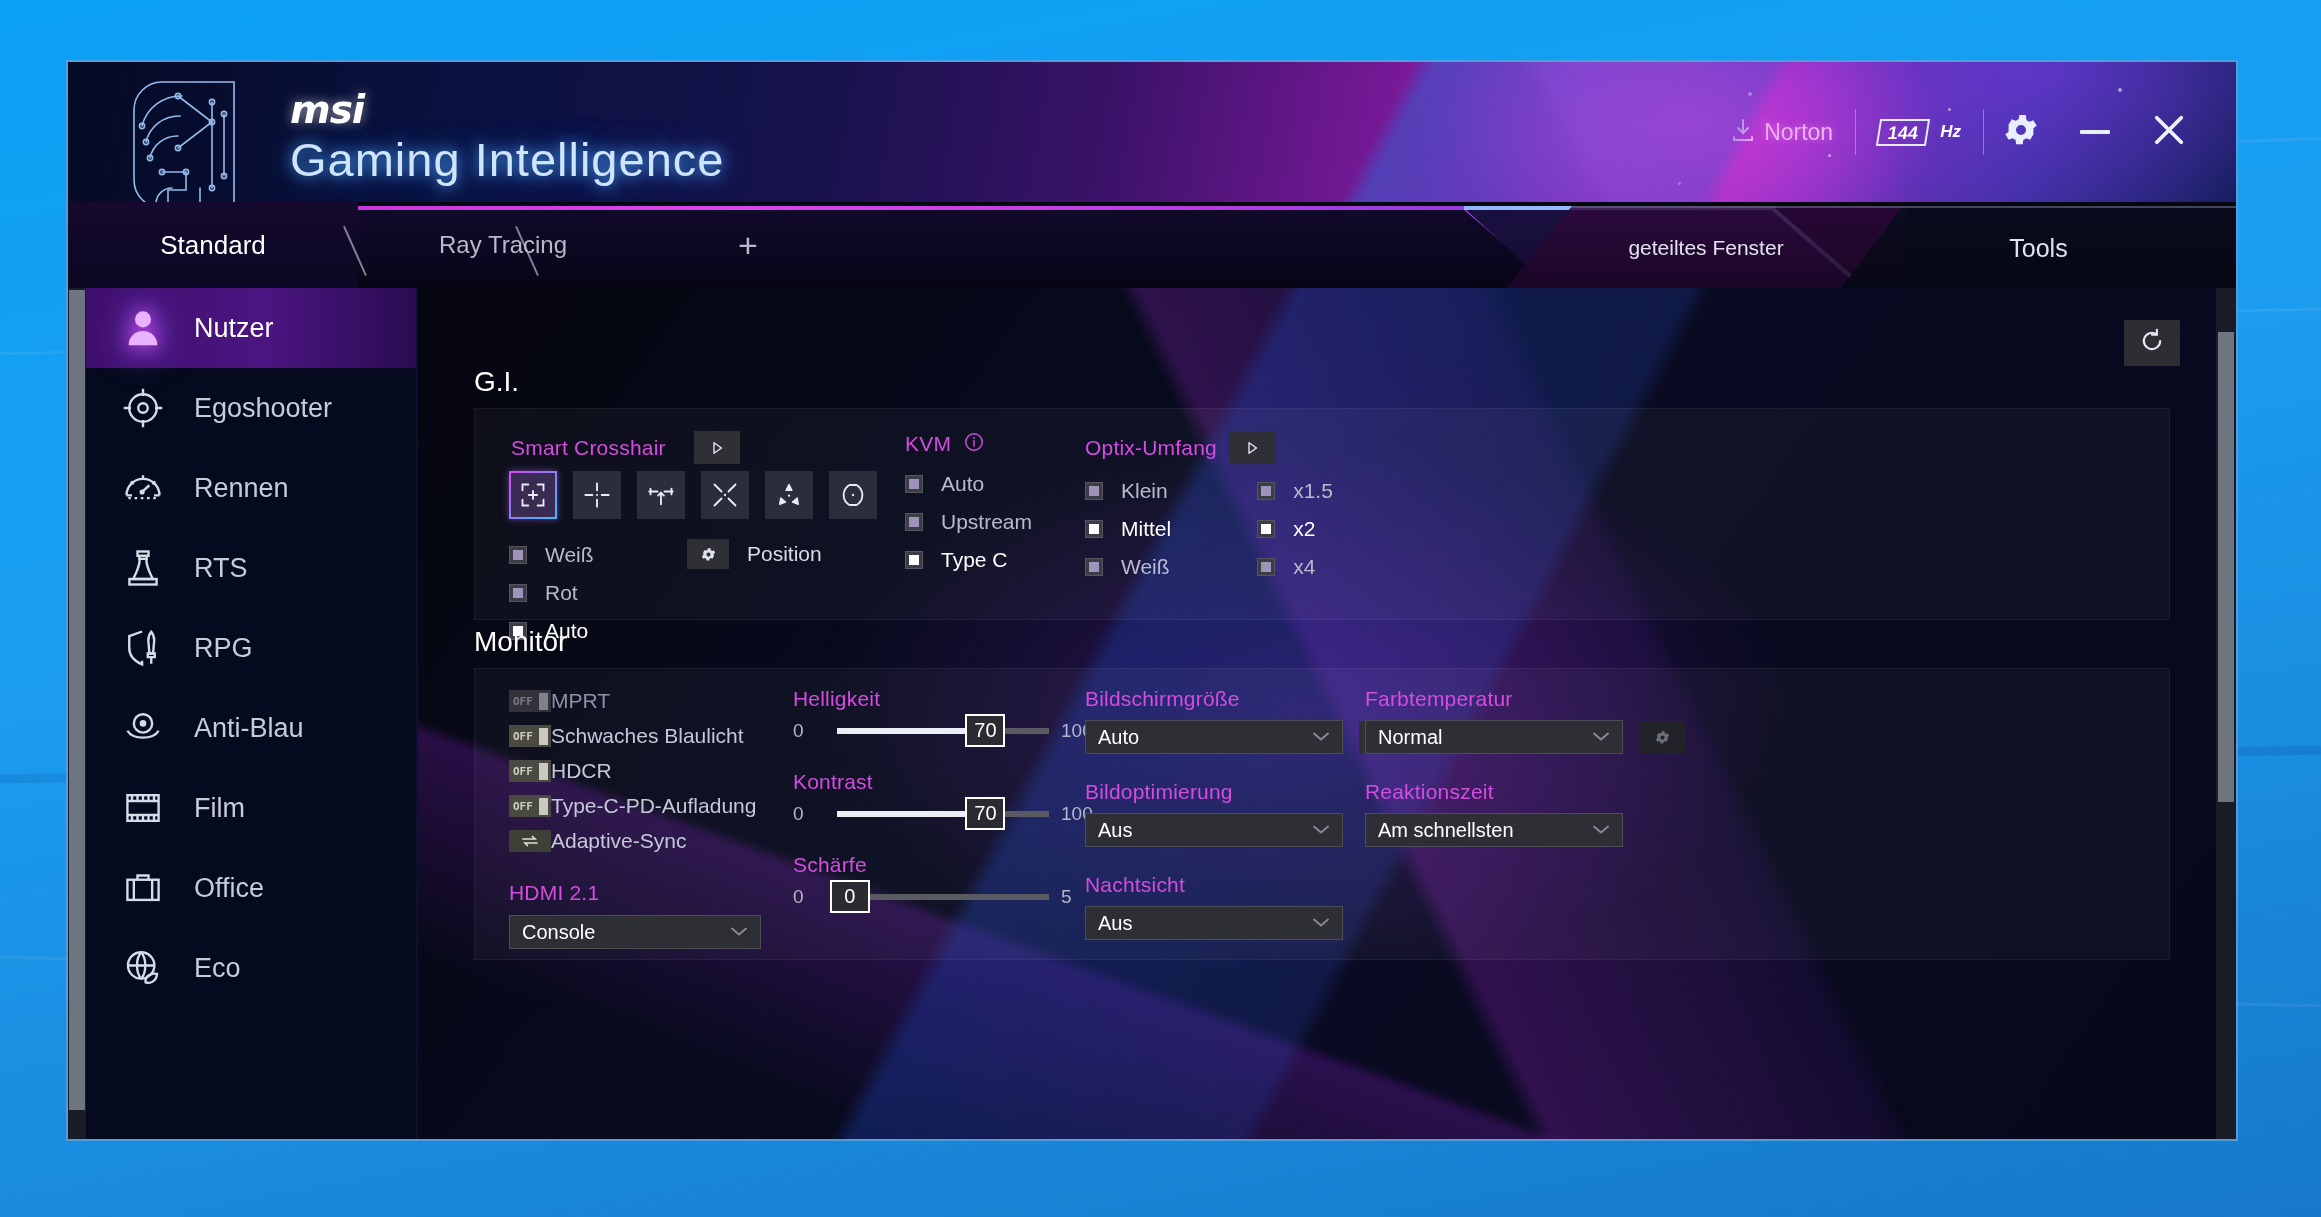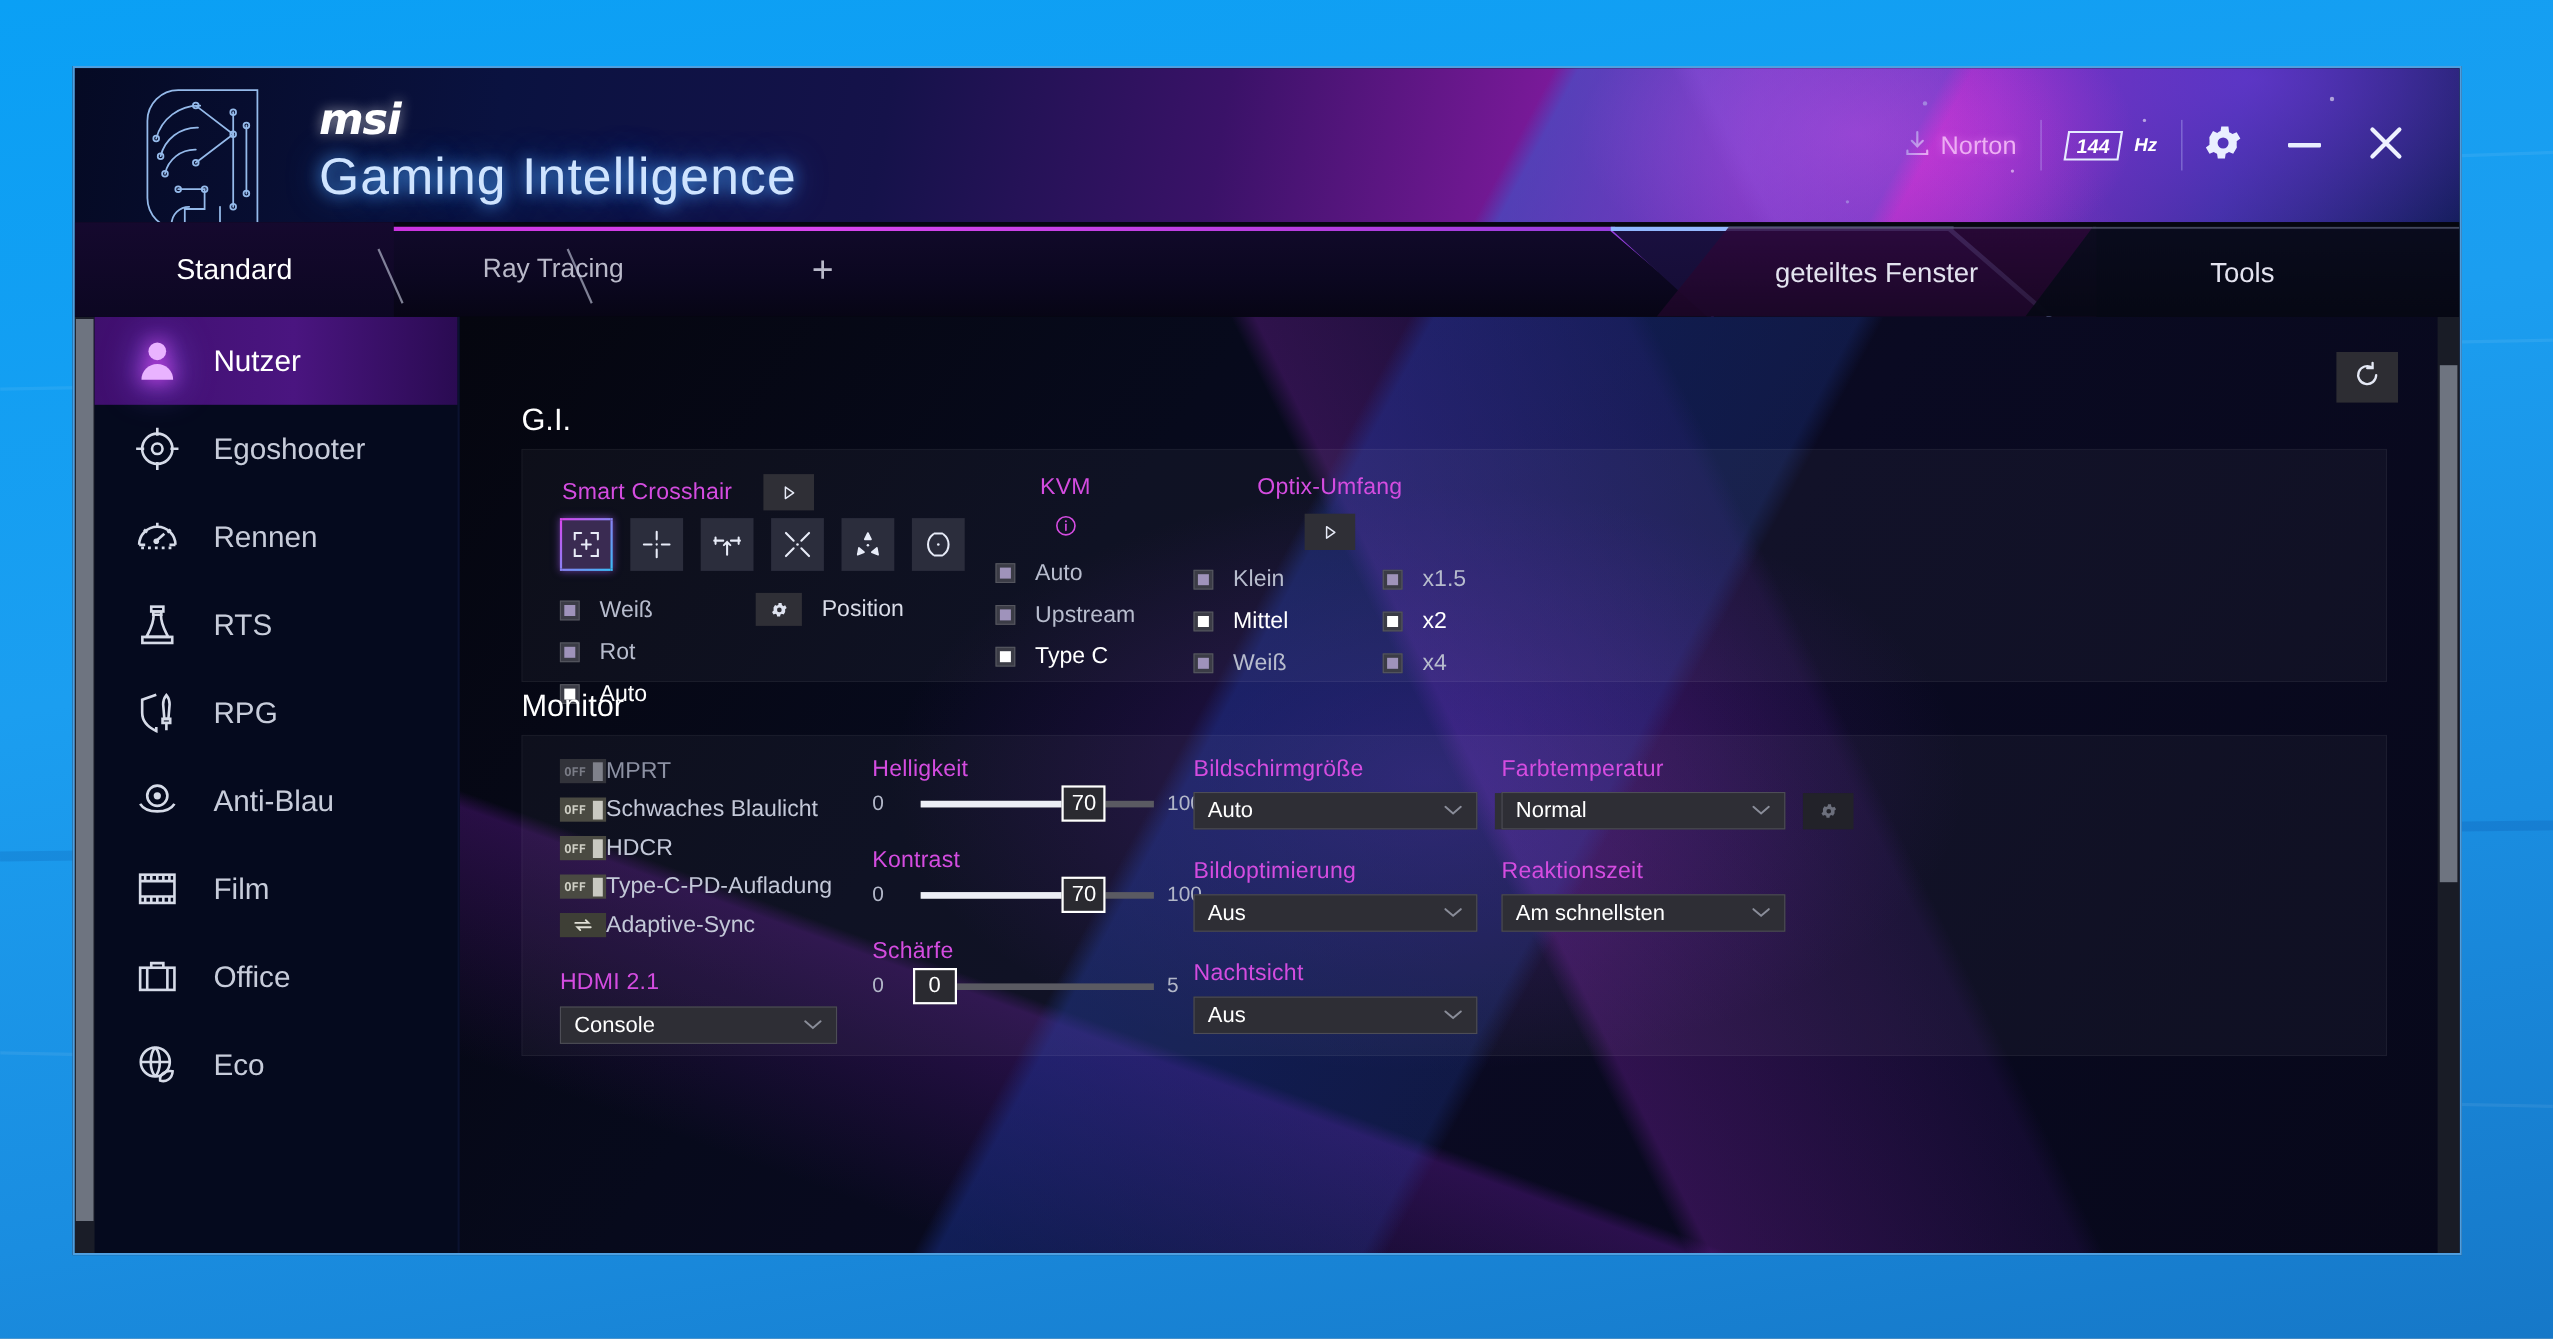--- a/index.html
+++ b/index.html
@@ -88,21 +88,21 @@
   }
   #tab-raytracing { left: 310px; width: 250px; color:#b9b9c9; font-size:24px; }
   #tab-add { left: 620px; width: 120px; color:#b9b9c9; font-size:34px; }
   .tab-slash { position:absolute; top: 22px; width: 2px; height: 54px; background: rgba(190,195,215,.65); transform: rotate(-24deg); }
   #slash1 { left: 286px; }
   #slash2 { left: 458px; }
 
   #tab-right-group { position:absolute; right:0; top:0; height:86px; }
   #tab-geteiltes {
     position:absolute; right: 330px; top: 4px; width: 400px; height: 82px;
-    color:#e3e3ef; font-size:25px; display:flex; align-items:center; justify-content:center;
+    color:#e3e3ef; font-size:21px; display:flex; align-items:center; justify-content:center;
     background: linear-gradient(180deg, rgba(45,8,60,.85) 0%, rgba(28,6,38,.9) 100%);
     clip-path: polygon(66px 0, 400px 0, 400px 82px, 0 82px);
     border-top: 2px solid rgba(180,190,230,.35);
   }
   #tab-tools {
     position:absolute; right: 0; top: 4px; width: 395px; height: 82px;
     color:#e3e3ef; font-size:25px; display:flex; align-items:center; justify-content:center;
     background: linear-gradient(180deg, rgba(10,12,30,.92) 0%, rgba(6,8,20,.95) 100%);
     clip-path: polygon(62px 0, 395px 0, 395px 82px, 0 82px);
     border-top: 2px solid rgba(180,190,230,.35);
@@ -192,21 +192,21 @@
   .cbx.checked .inner { background:#ffffff; }
   .cbx-label { margin-left: 18px; font-size:21px; color:#b7bccd; white-space:nowrap;}
   .cbx-row.checked .cbx-label { color:#ffffff; }
 
   #position-row { position:absolute; left: 212px; top: 130px; display:flex; align-items:center; gap: 18px; }
   .gear-btn { width:42px; height:30px; background:#2f2f36; display:flex; align-items:center; justify-content:center; cursor:default; }
   #position-label { color:#d9dce8; font-size:21px; }
 
   #kvm-block { position:absolute; left: 430px; top: 22px; }
   #optix-block { position:absolute; left: 610px; top: 22px; }
-  .blk-head { display:flex; align-items:center; gap:12px; margin-bottom: 13px; flex-direction: column; }
+  .blk-head { display:flex; align-items:center; gap:12px; margin-bottom: 13px; }
   .opt-cols { display:flex; gap: 86px; }
 
   
   #monitor-inner { position:relative; height:100%; }
   #toggle-list { position:absolute; left: 34px; top: 18px; }
   .tg-row { display:flex; align-items:center; height: 28px; margin-bottom: 7px; cursor:default; }
   .toggle {
     width: 42px; height: 22px; background:#4a4a42; display:flex; align-items:center; flex:none;
   }
   .toggle .txt { font-family:"DejaVu Sans Mono", monospace; font-size:11px; color:#cfcfc5; font-weight:700; padding-left:4px; letter-spacing:0; }

